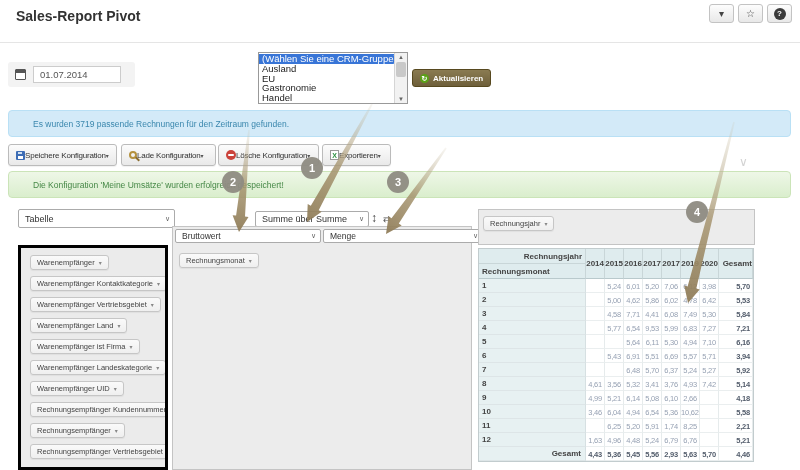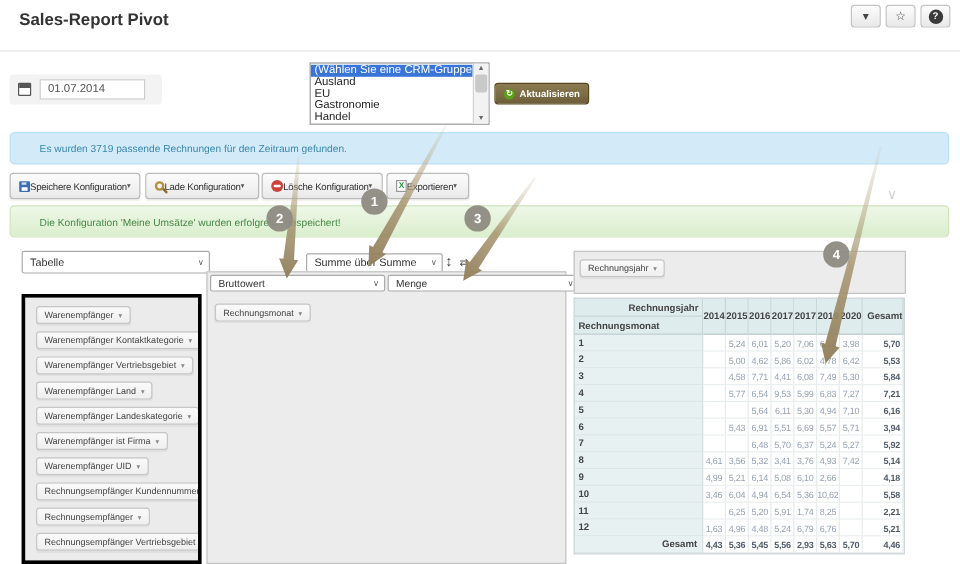--- a/index.html
+++ b/index.html
@@ -206,25 +206,25 @@
       </div>
       <div class="pill">
         <span>Warenempfänger Vertriebsgebiet</span>
         <span class="pc">▾</span>
       </div>
       <div class="pill">
         <span>Warenempfänger Land</span>
         <span class="pc">▾</span>
       </div>
       <div class="pill">
+        <span>Warenempfänger ist Firma</span>
+        <span class="pc">▾</span>
+      </div>
+      <div class="pill">
         <span>Warenempfänger Landeskategorie</span>
-        <span class="pc">▾</span>
-      </div>
-      <div class="pill">
-        <span>Warenempfänger ist Firma</span>
         <span class="pc">▾</span>
       </div>
       <div class="pill">
         <span>Warenempfänger UID</span>
         <span class="pc">▾</span>
       </div>
       <div class="pill">
         <span>Rechnungsempfänger Kundennummer</span>
       </div>
       <div class="pill">

